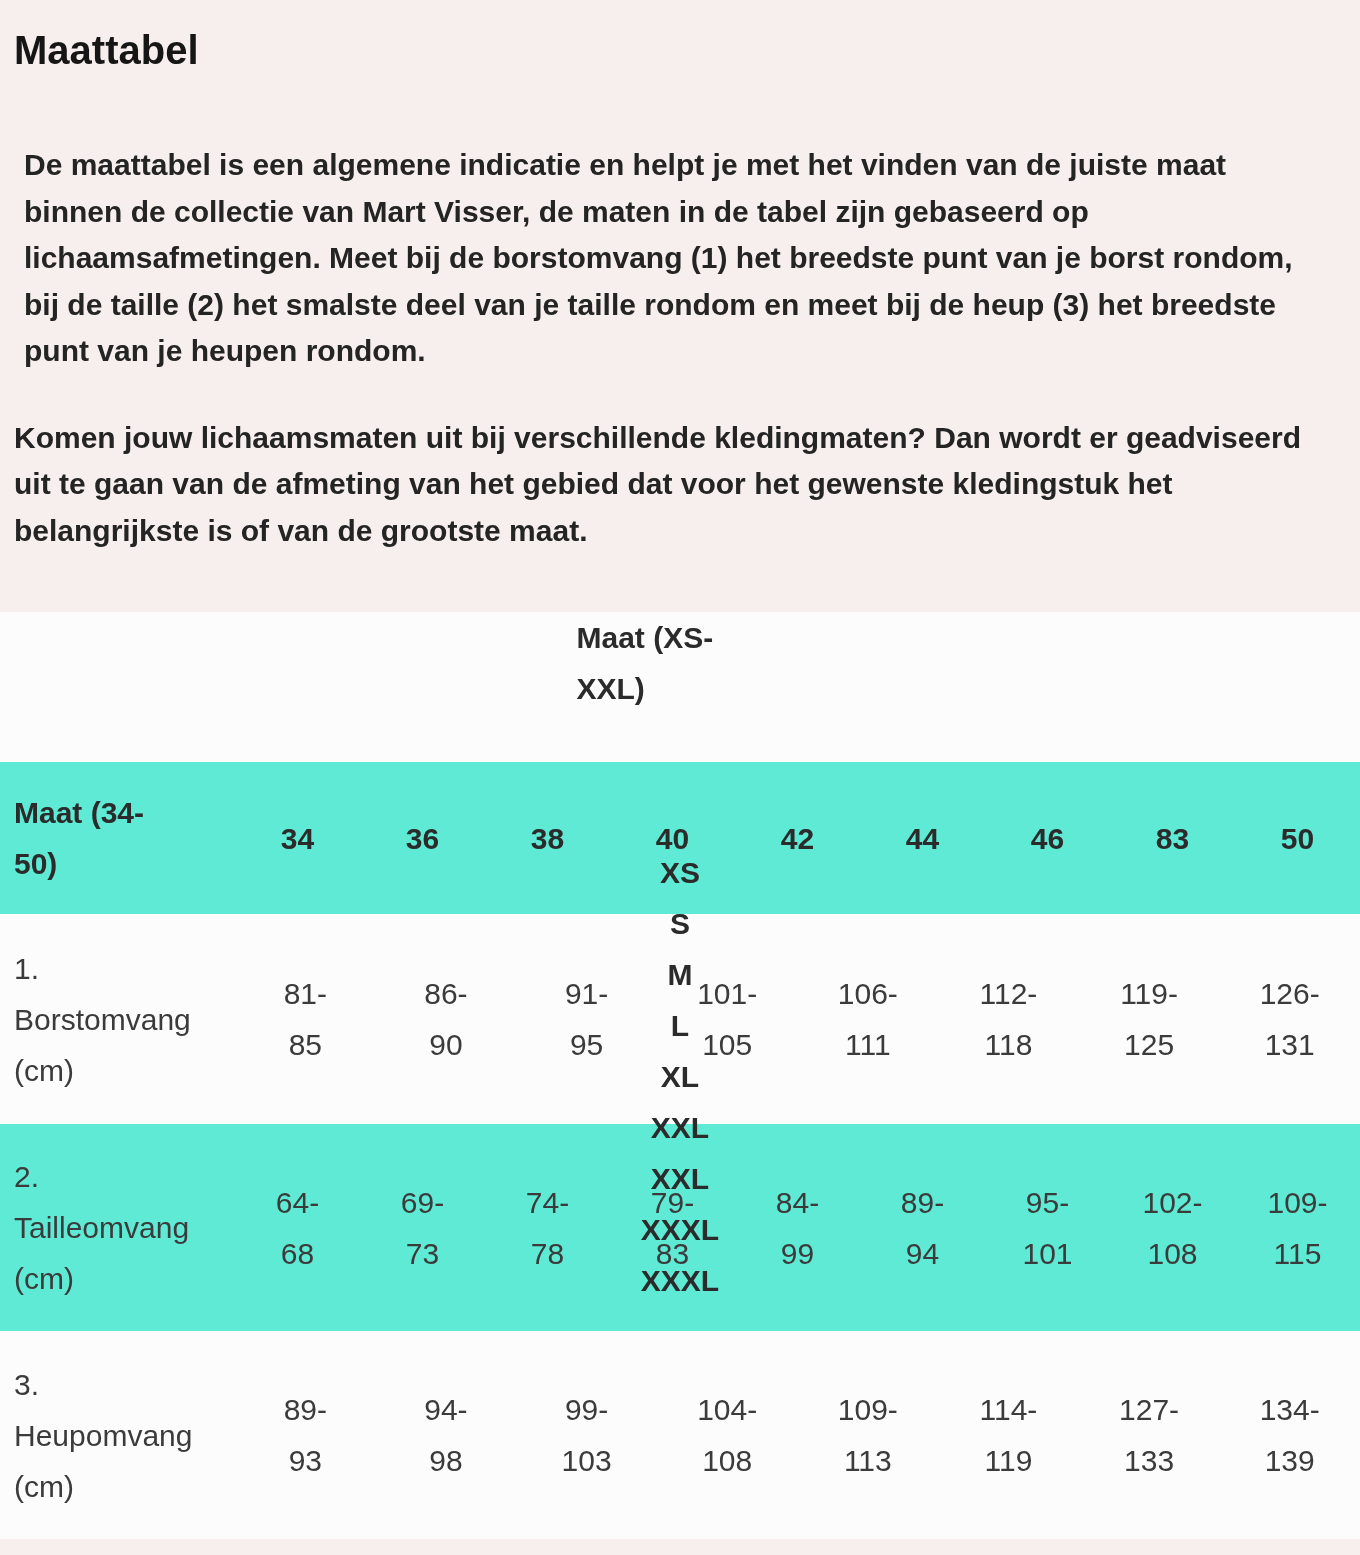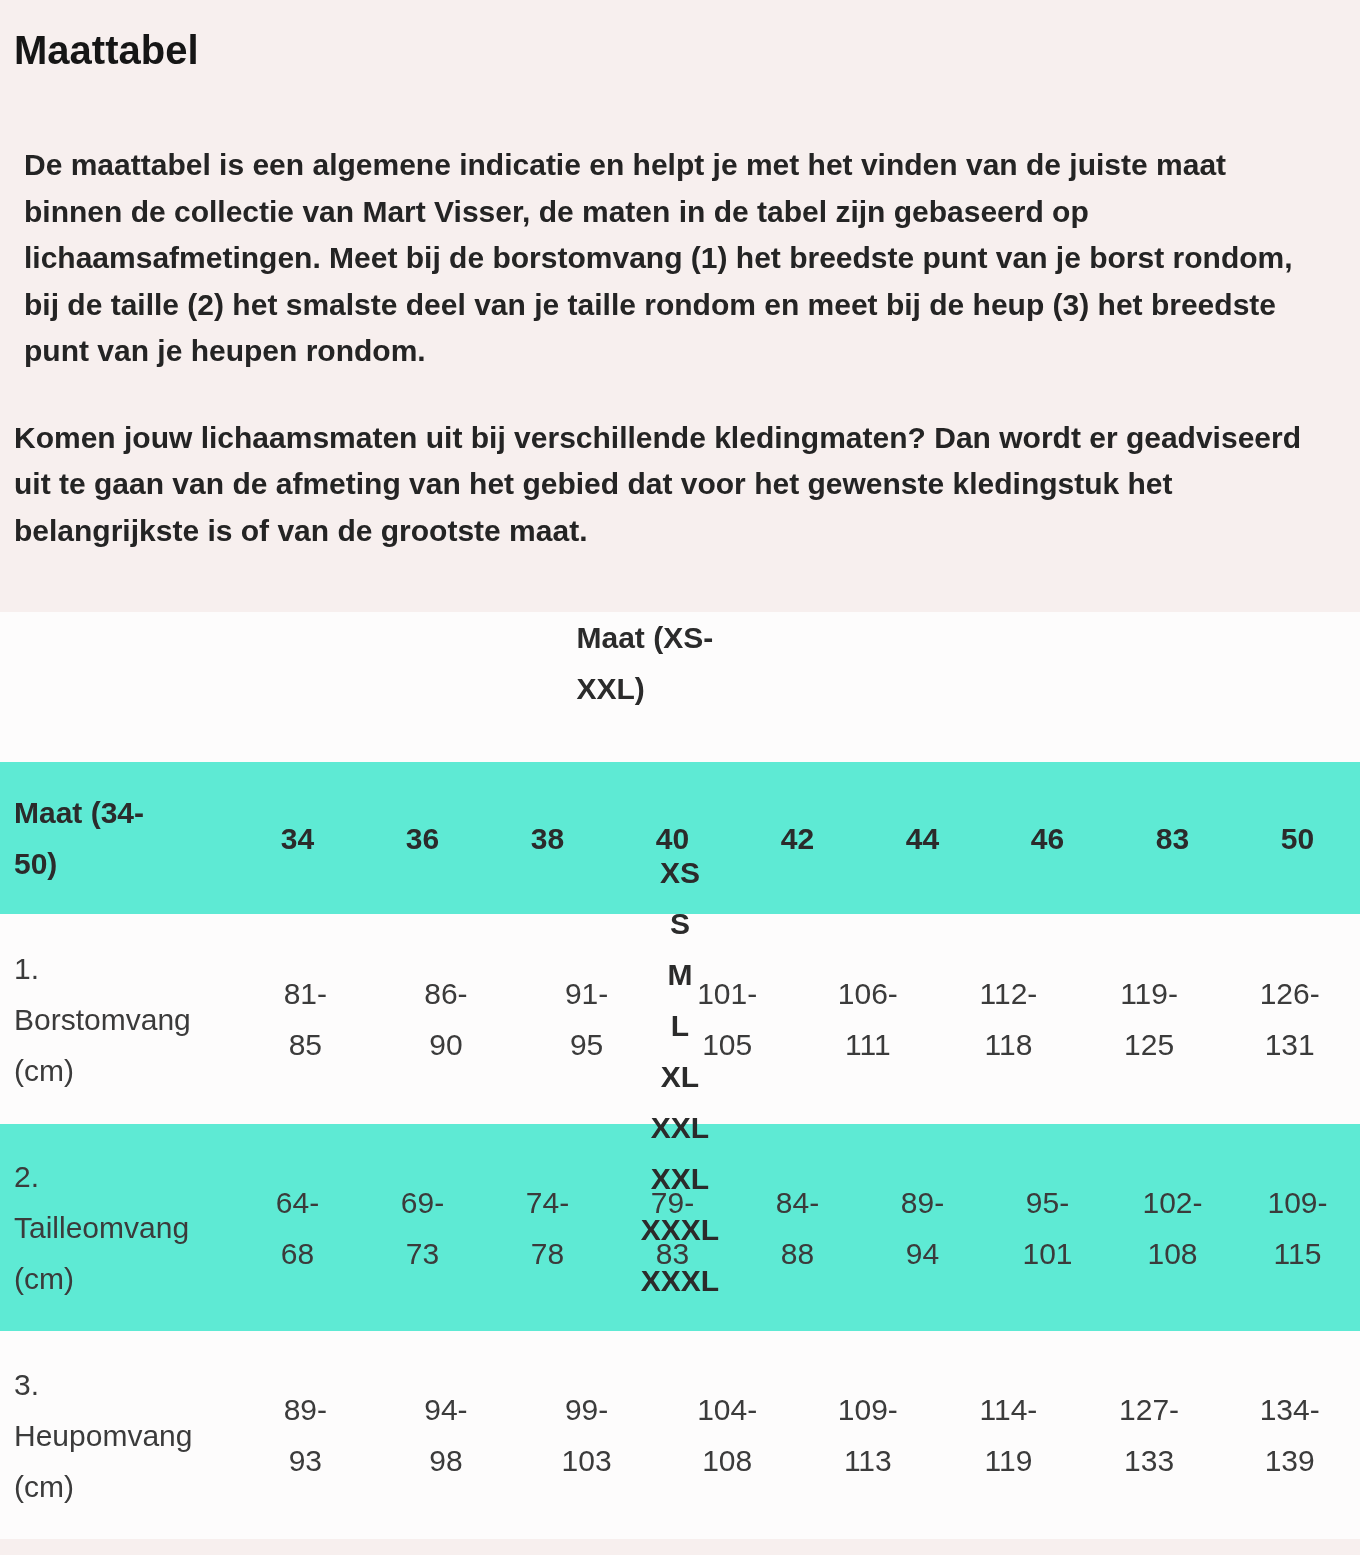--- a/index.html
+++ b/index.html
@@ -142,21 +142,21 @@
 (cm)</div>
       <div class="cell val">64-
 68</div>
       <div class="cell val">69-
 73</div>
       <div class="cell val">74-
 78</div>
       <div class="cell val">79-
 83</div>
       <div class="cell val">84-
-88</div>
+99</div>
       <div class="cell val">89-
 94</div>
       <div class="cell val">95-
 101</div>
       <div class="cell val">102-
 108</div>
       <div class="cell val">109-
 115</div>
     </div>
 

